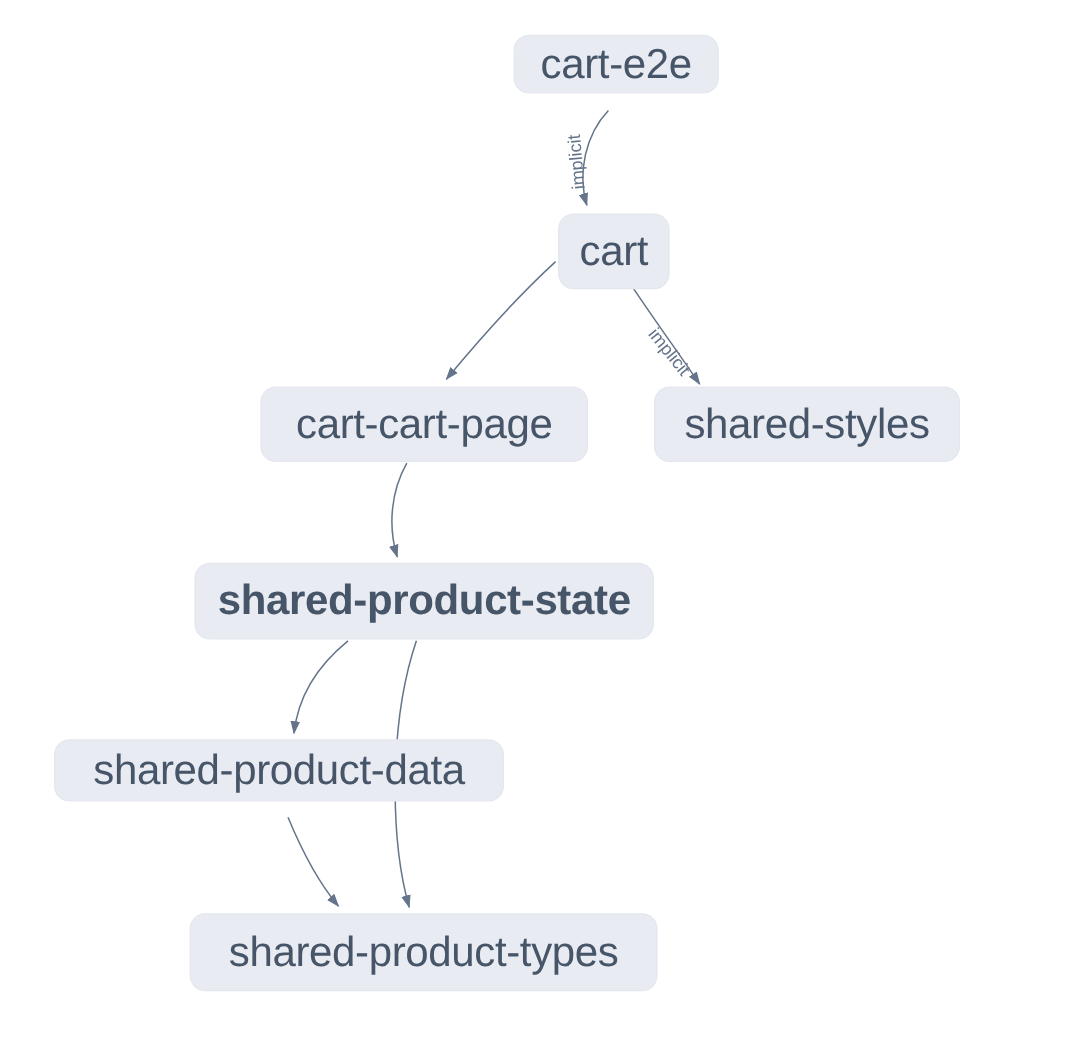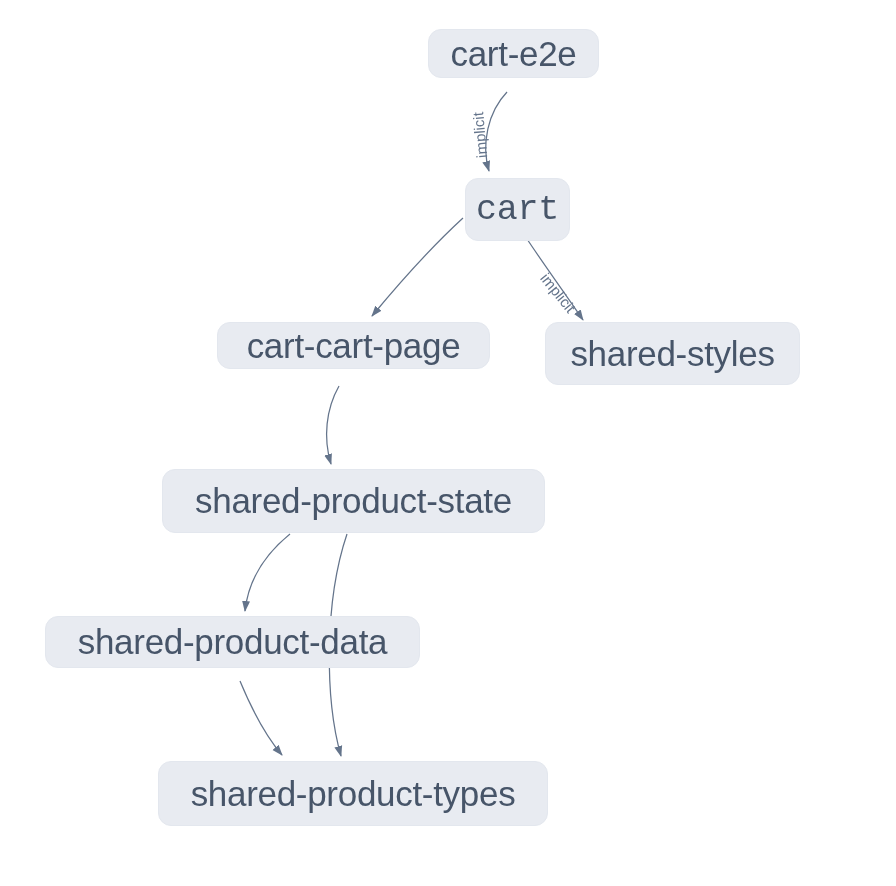--- a/index.html
+++ b/index.html
@@ -69,20 +69,20 @@
         <path class="edge-path" marker-end="url(#arrowhead)" d="M 347 534 C 324 602, 325 700, 341 756"></path>
         <path class="edge-path" marker-end="url(#arrowhead)" d="M 240 681 C 252 710, 265 735, 282 755"></path>
       </g>
     <g id="edge-labels">
         <text class="edge-label" transform="translate(480,135) rotate(-95)" dy="0.35em">implicit</text>
         <text class="edge-label" transform="translate(558,293) rotate(51)" dy="0.35em">implicit</text>
       </g>
   </svg>
   <div id="nodes">
       <div class="node" style="left: 428px; top: 29px; width: 171px; height: 49px;">cart-e2e</div>
-      <div class="node" style="left: 465px; top: 178px; width: 105px; height: 63px; font-family: Liberation Mono, monospace;">cart</div>
-      <div class="node" style="left: 217px; top: 322px; width: 273px; height: 47px;">cart-cart-page</div>
+      <div class="node" style="left: 465px; top: 178px; width: 93px; height: 63px;">cart</div>
+      <div class="node" style="left: 217px; top: 322px; width: 273px; height: 63px;">cart-cart-page</div>
       <div class="node" style="left: 545px; top: 322px; width: 255px; height: 63px; text-align: center;">shared-styles</div>
-      <div class="node" style="left: 162px; top: 469px; width: 383px; height: 64px;">shared-product-state</div>
+      <div class="node" style="left: 162px; top: 469px; width: 383px; height: 64px; font-weight: bold;">shared-product-state</div>
       <div class="node" style="left: 45px; top: 616px; width: 375px; height: 52px;">shared-product-data</div>
       <div class="node" style="left: 158px; top: 761px; width: 390px; height: 65px;">shared-product-types</div>
     </div>
 </div>
 
 </body></html>

